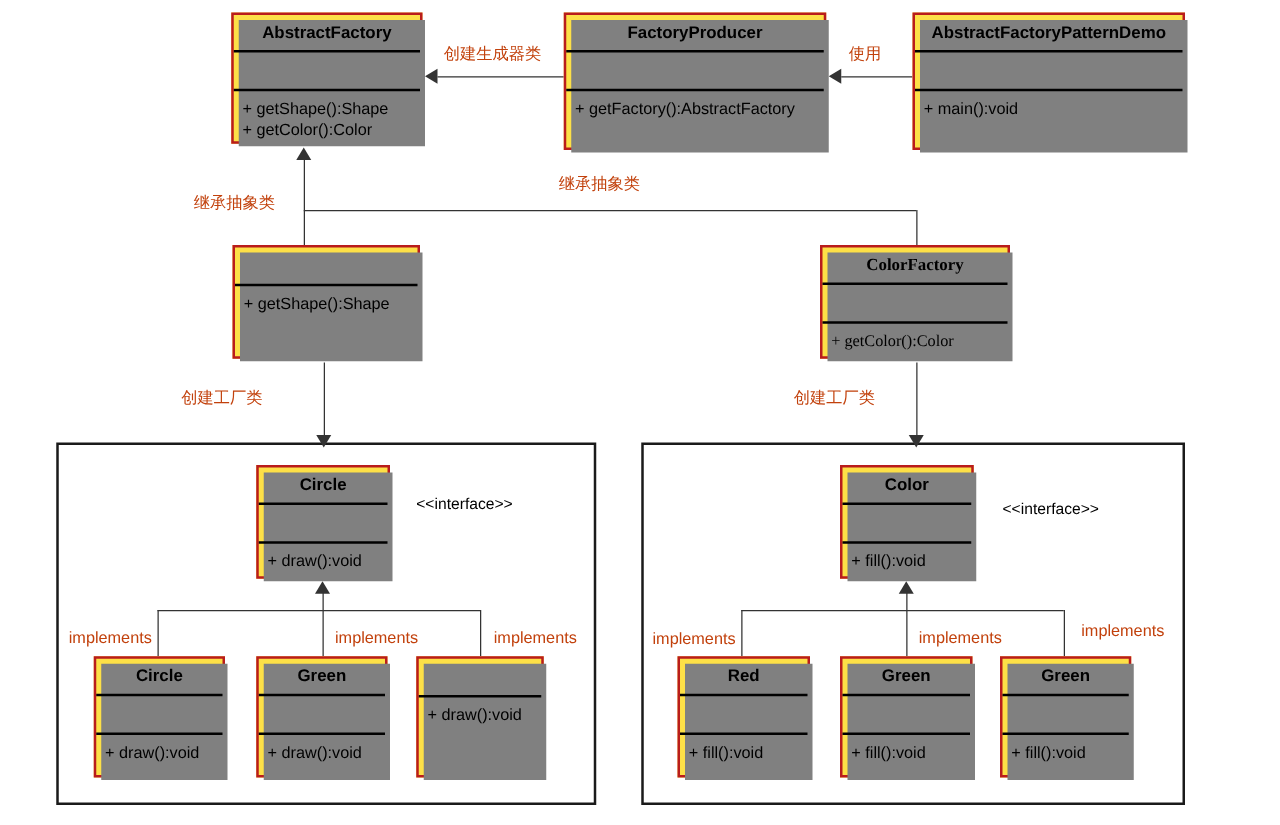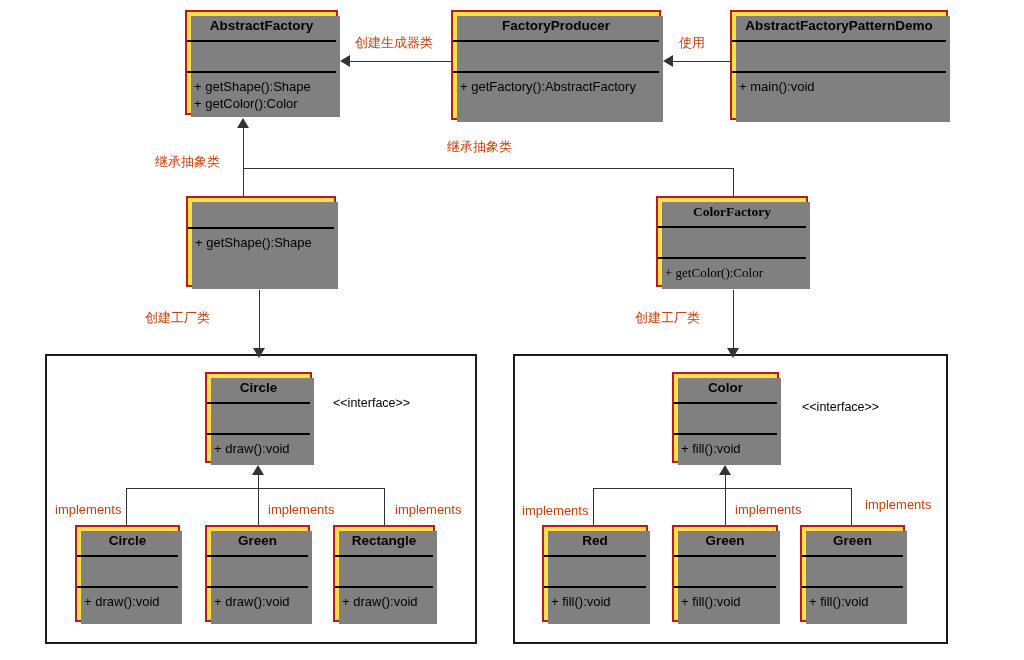--- a/index.html
+++ b/index.html
@@ -226,21 +226,20 @@
 
   <div class="uml-box" style="left:205px; top:525px; width:105px; height:97px;">
     <div class="uml-name">Green</div>
     <div class="uml-attrs" style="height:31px;"></div>
     <div class="uml-ops">
       <div>+ draw():void</div>
     </div>
   </div>
 
   <div class="uml-box" style="left:333px; top:525px; width:102px; height:97px;">
-    <div class="uml-name">Rectangle</div>
     <div class="uml-attrs" style="height:31px;"></div>
     <div class="uml-ops">
       <div>+ draw():void</div>
     </div>
   </div>
 
   <div class="group-frame" style="left:513px; top:354px; width:435px; height:290px;"></div>
 
   <div class="uml-box" style="left:672px; top:372px; width:107px; height:91px;">
     <div class="uml-name">Color</div>

